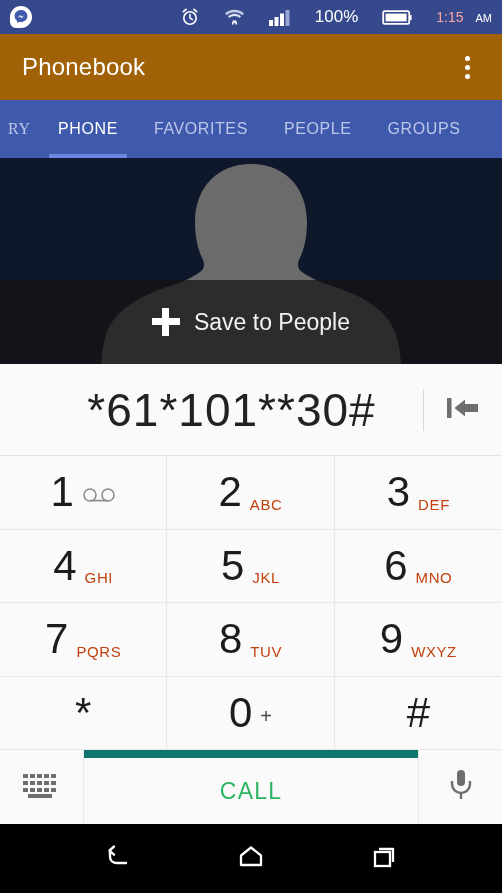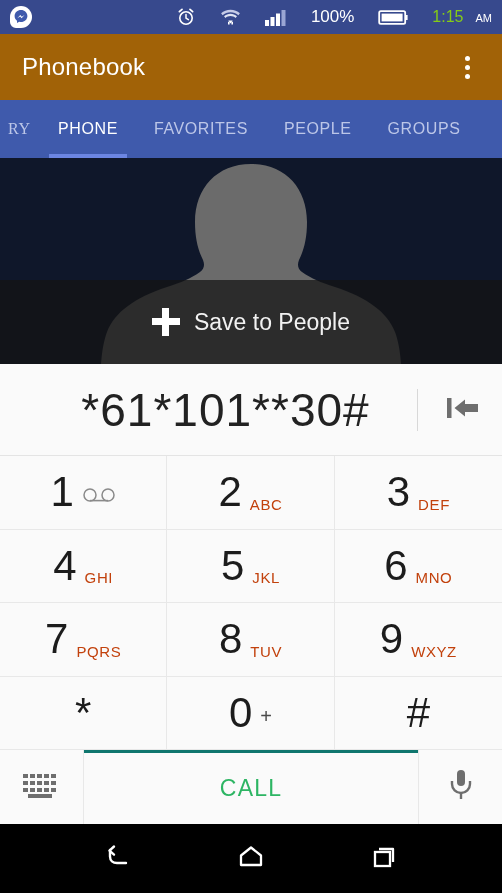--- a/index.html
+++ b/index.html
@@ -33,21 +33,21 @@
     width:22px; height:22px;
     background:#ffffff;
     border-radius:50% 50% 50% 6px;
     display:flex; align-items:center; justify-content:center;
   }
   .msgr-icon svg { display:block; }
   .status-icon { display:flex; align-items:center; }
   .battery-pct {
     font-size:17px; font-weight:normal; letter-spacing:0px; color:#fff;
   }
-  .clock-time { font-size:16px; color:#84cc16; }
+  .clock-time { font-size:14px; color:#fca5a5; }
   .clock-ampm { font-size:11px; color:#fff; margin-left:12px; }
   .time-wrap { display:flex; align-items:baseline; }
 
   
   .app-bar {
     height:66px; flex:0 0 66px;
     background:#a16207;
     display:flex; align-items:center;
     padding:0 18px 0 22px;
   }
@@ -111,21 +111,20 @@
   .plus-icon::before { left:0; right:0; top:10px; height:7px; }
   .plus-icon::after  { top:0; bottom:0; left:10px; width:7px; }
   .save-label { color:#f2f2f2; font-size:23px; }
 
   
   .number-row {
     height:92px; flex:0 0 92px;
     background:#fafafa;
     display:flex; align-items:center;
     border-bottom:1px solid #e4e4e4;
-    gap:6px;
   }
   .number-text {
     flex:1;
     text-align:center;
     font-size:46px;
     color:#222;
     letter-spacing:1px;
     padding-left:40px;
     font-weight:300;
     white-space:nowrap;
@@ -174,21 +173,21 @@
   }
   .side-btn {
     width:84px;
     display:flex; align-items:center; justify-content:center;
     border-right:1px solid #e8e8e8;
   }
   .side-btn.right { border-right:none; border-left:1px solid #e8e8e8; }
   .call-btn {
     flex:1;
     display:flex; align-items:center; justify-content:center;
-    border-top:3px solid #0f766e;
+    border-top:8px solid #0f766e;
     background:#fafafa;
   }
   .call-label {
     color:#2db563; font-size:23px; letter-spacing:1.2px;
   }
 
   
   .nav-bar {
     height:69px; flex:0 0 69px;
     background:#000;

